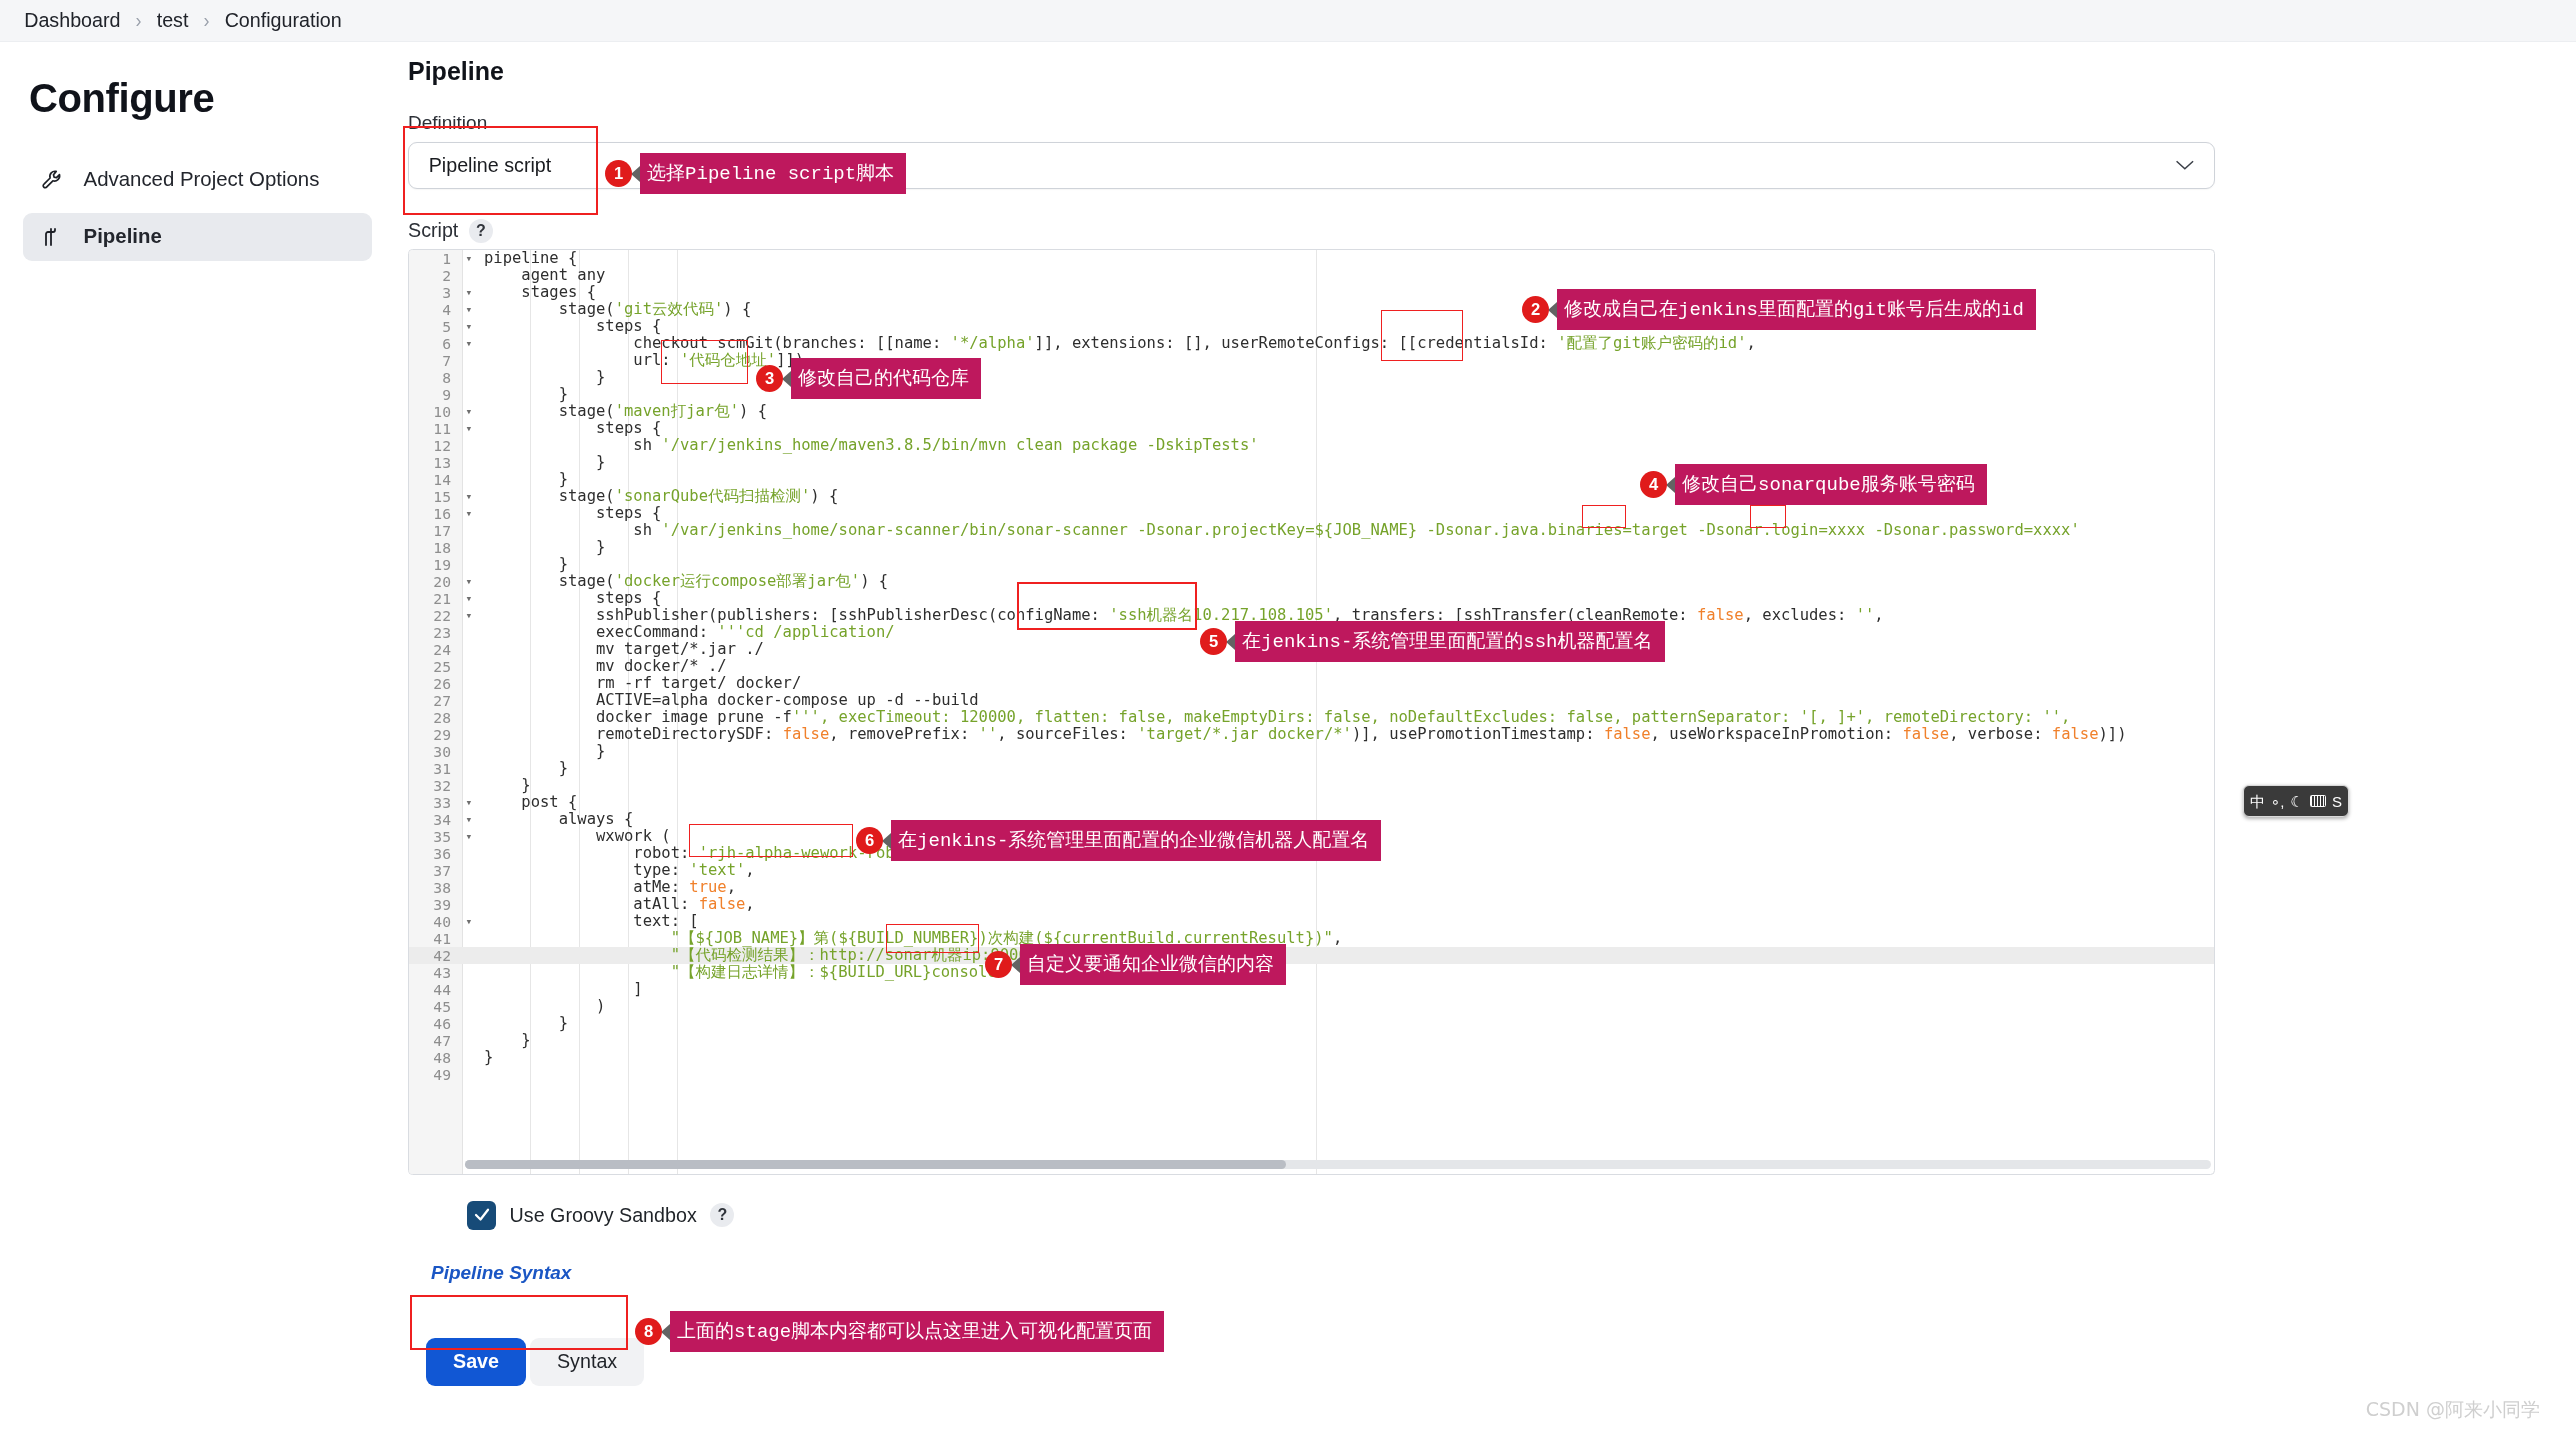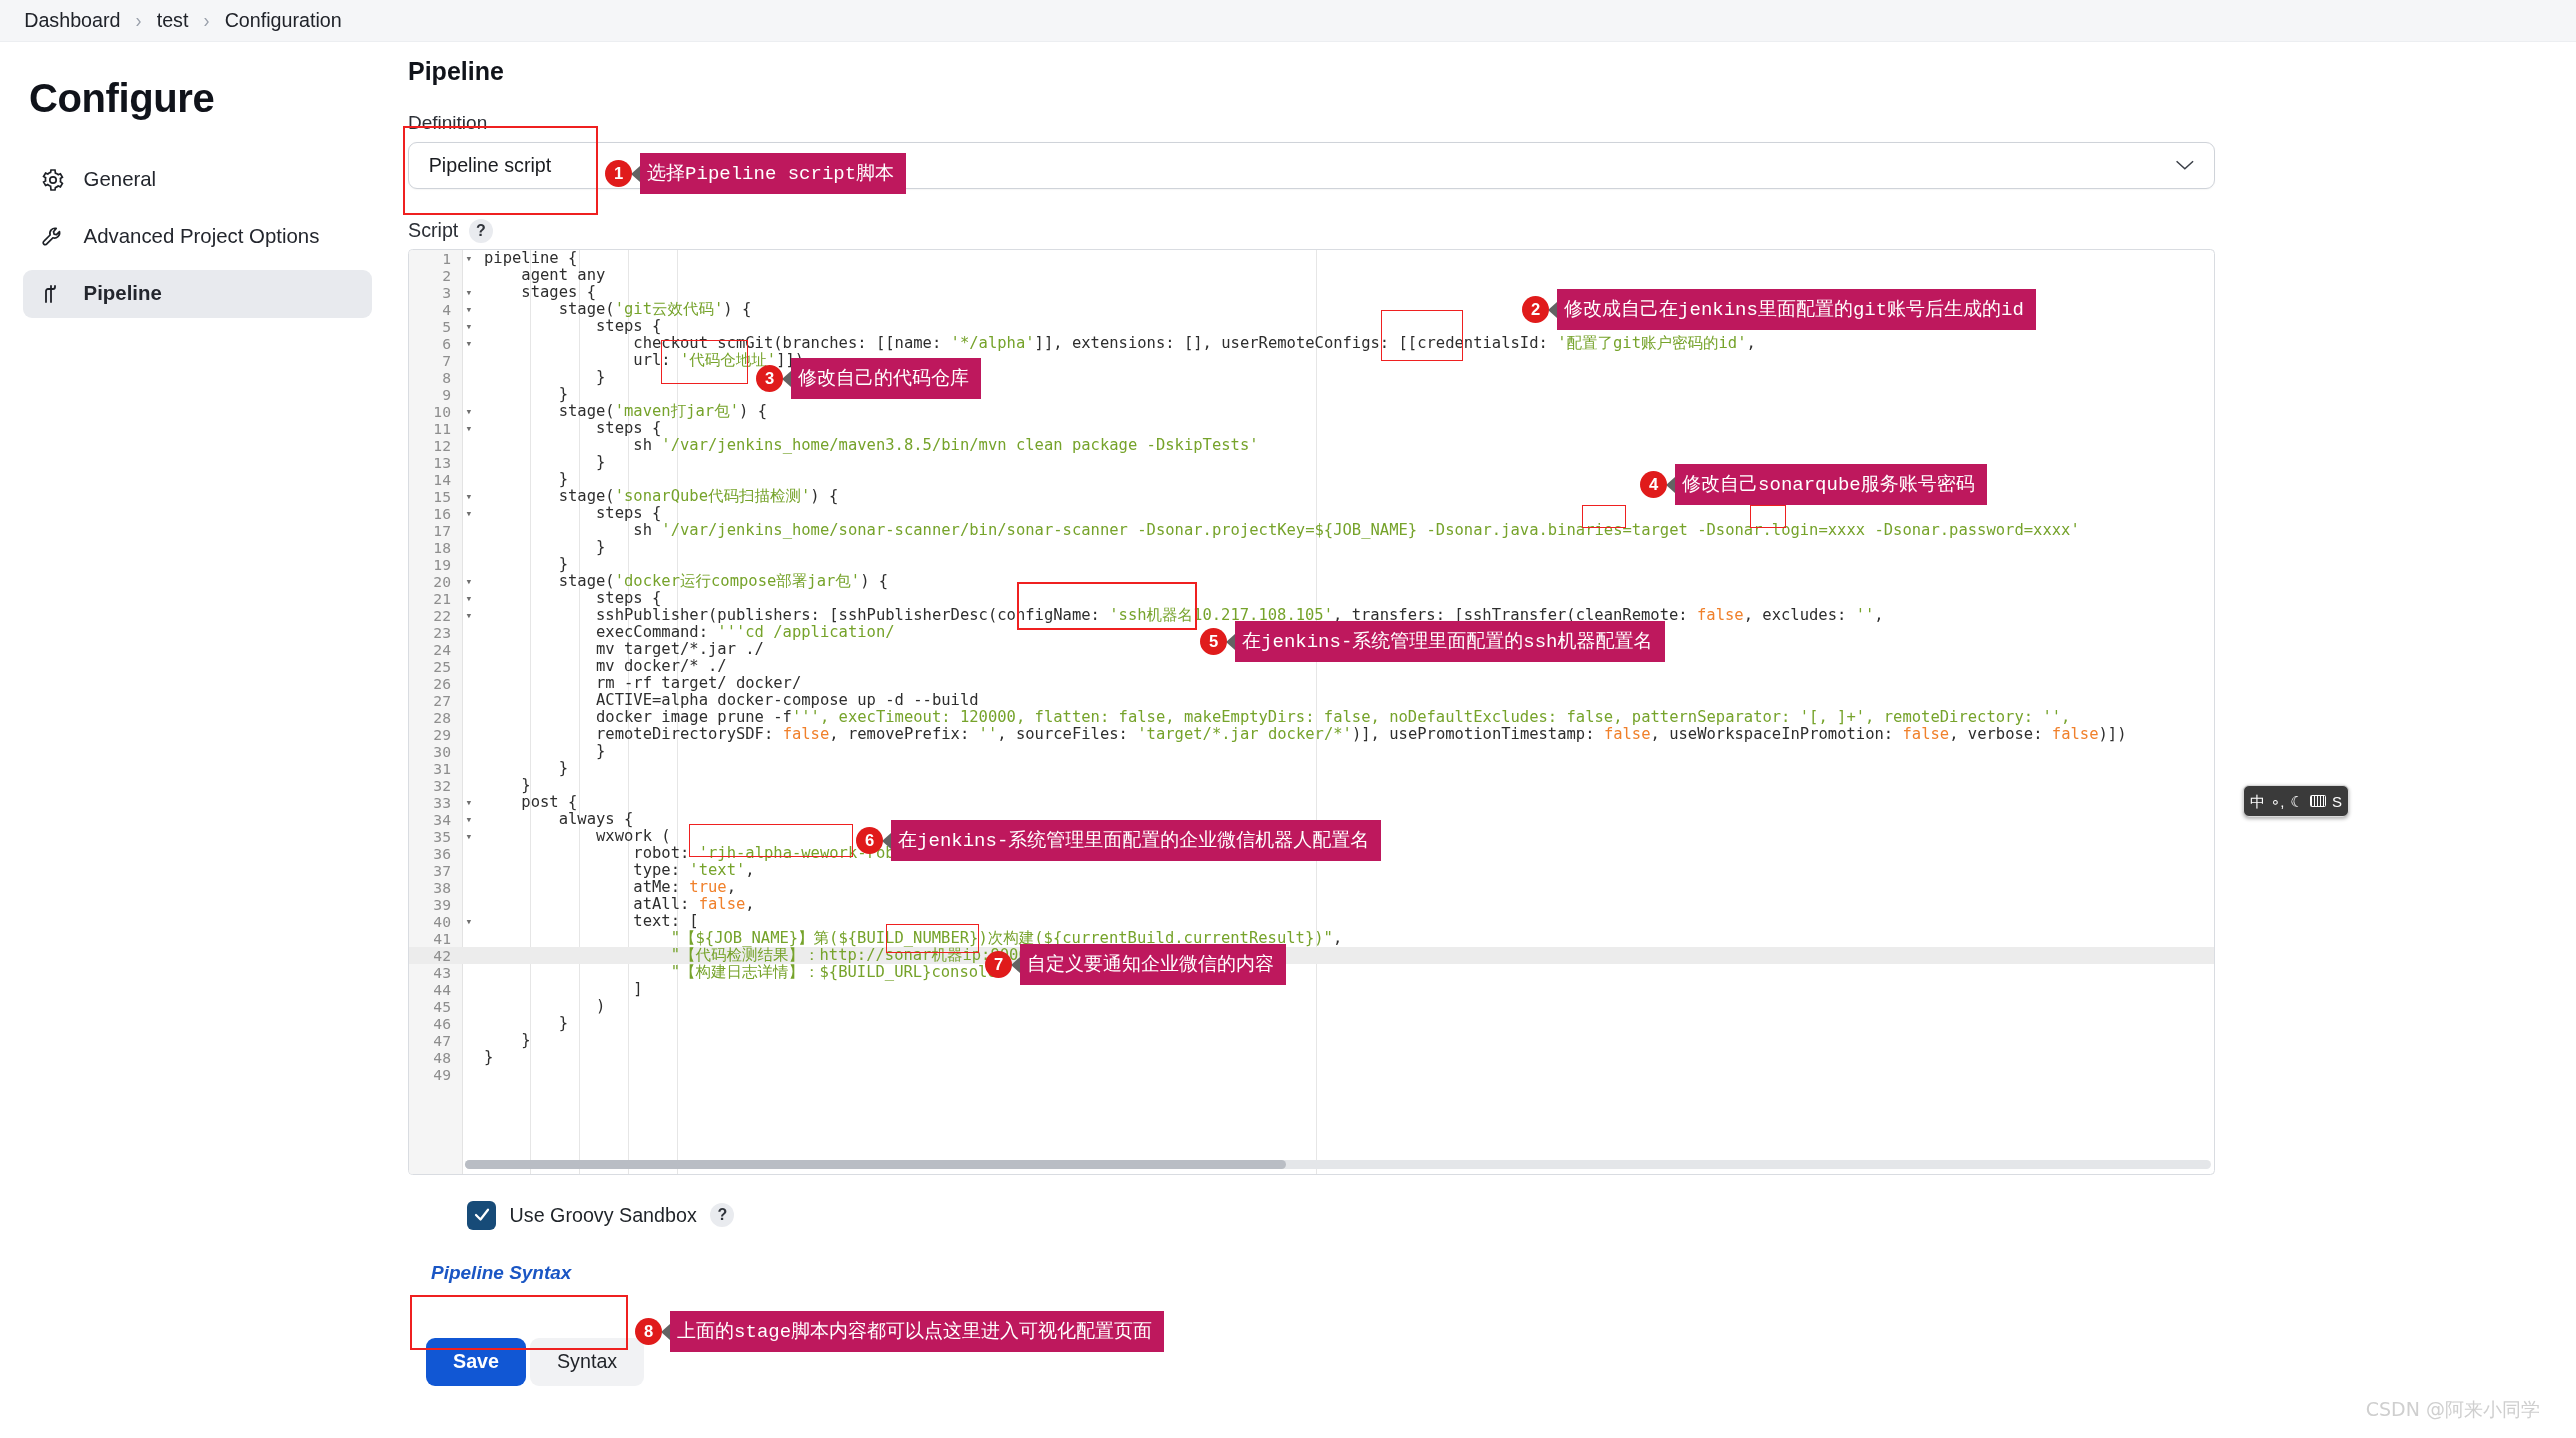--- a/index.html
+++ b/index.html
@@ -196,29 +196,20 @@
   <span class="crumb link">test</span>
   <span class="sep">›</span>
   <span class="crumb">Configuration</span>
 </div>
 
 <div id="page">
 
   <div id="sidebar">
     <div id="configure-title">Configure</div>
 
-    <div class="side-item">
-      <span class="side-icon">
-        <svg viewBox="0 0 24 24" fill="none" stroke="#1d2026" stroke-width="1.7">
-          <circle cx="12" cy="12" r="3.2"></circle>
-          <path d="M19.4 13.6a7.8 7.8 0 0 0 0-3.2l2-1.2-2-3.4-2.2.9a7.7 7.7 0 0 0-2.8-1.6L14 2h-4l-.4 2.4a7.7 7.7 0 0 0-2.8 1.6L4.6 5.1l-2 3.4 2 1.2a7.8 7.8 0 0 0 0 3.2l-2 1.2 2 3.4 2.2-.9a7.7 7.7 0 0 0 2.8 1.6L10 22h4l.4-2.4a7.7 7.7 0 0 0 2.8-1.6l2.2.9 2-3.4z"></path>
-        </svg>
-      </span>
-      <span>General</span>
-    </div>
 
     <div class="side-item">
       <span class="side-icon">
         <svg viewBox="0 0 24 24" fill="none" stroke="#1d2026" stroke-width="1.7" stroke-linecap="round" stroke-linejoin="round">
           <path d="M15.2 3.4a5.2 5.2 0 0 0-6.1 6.6L3 16.1a2 2 0 1 0 2.8 2.8l6.1-6.1a5.2 5.2 0 0 0 6.6-6.1l-3 3-2.4-.6-.6-2.4z"></path>
         </svg>
       </span>
       <span>Advanced Project Options</span>
     </div>
 

